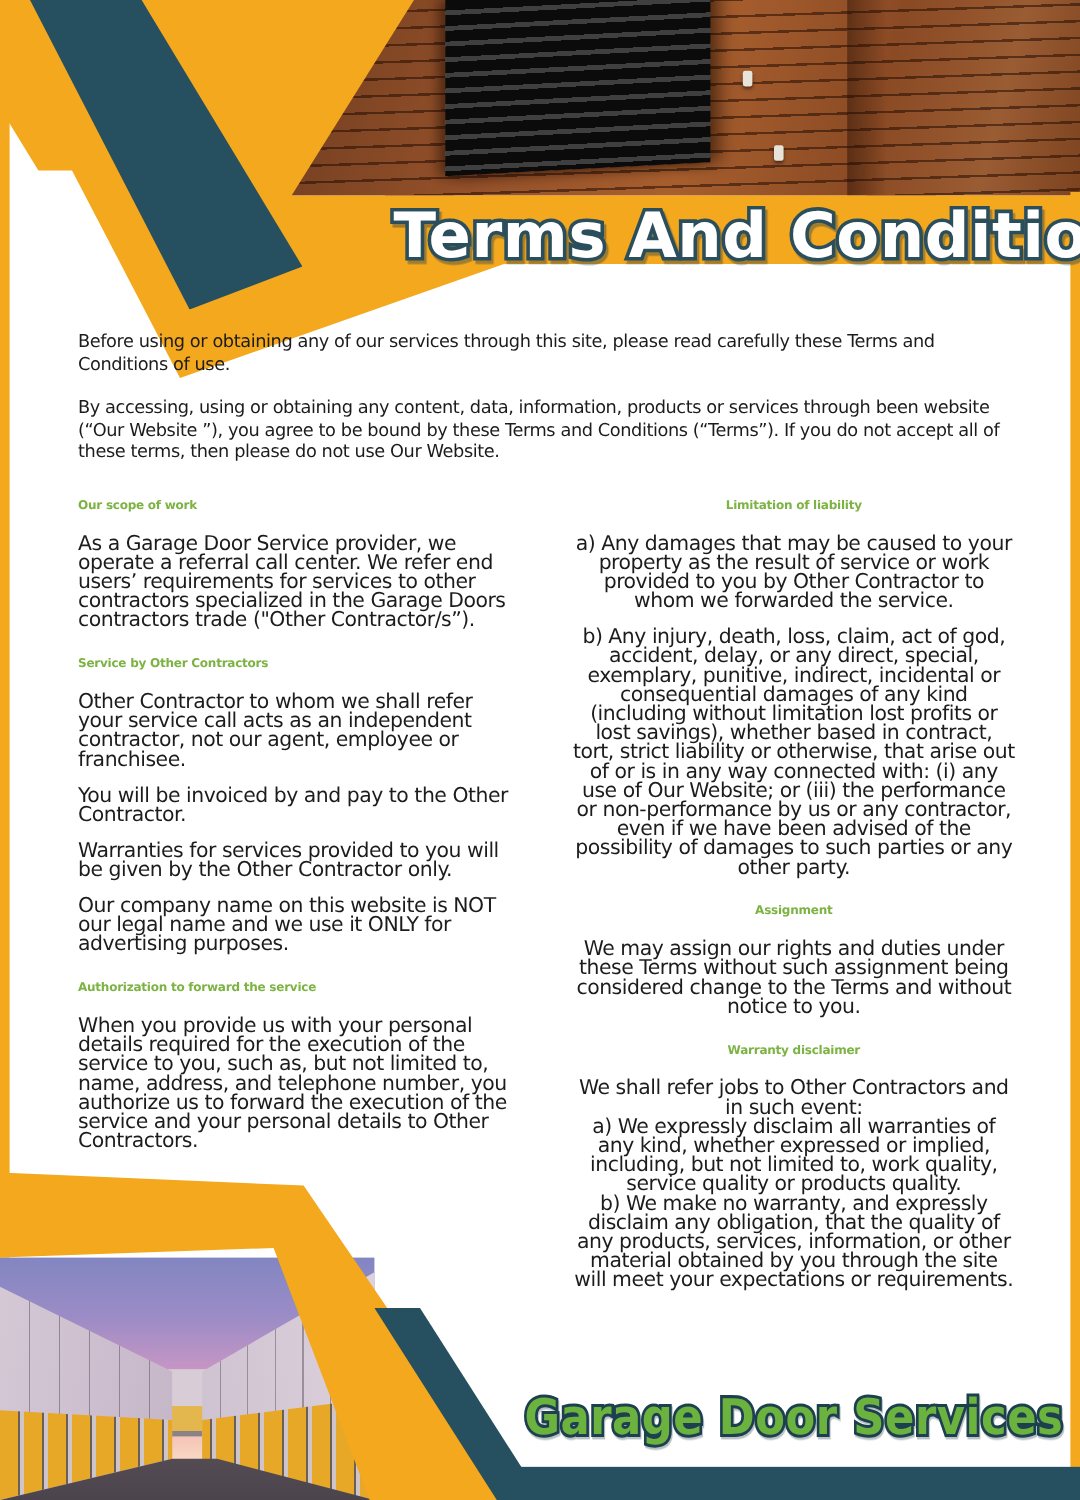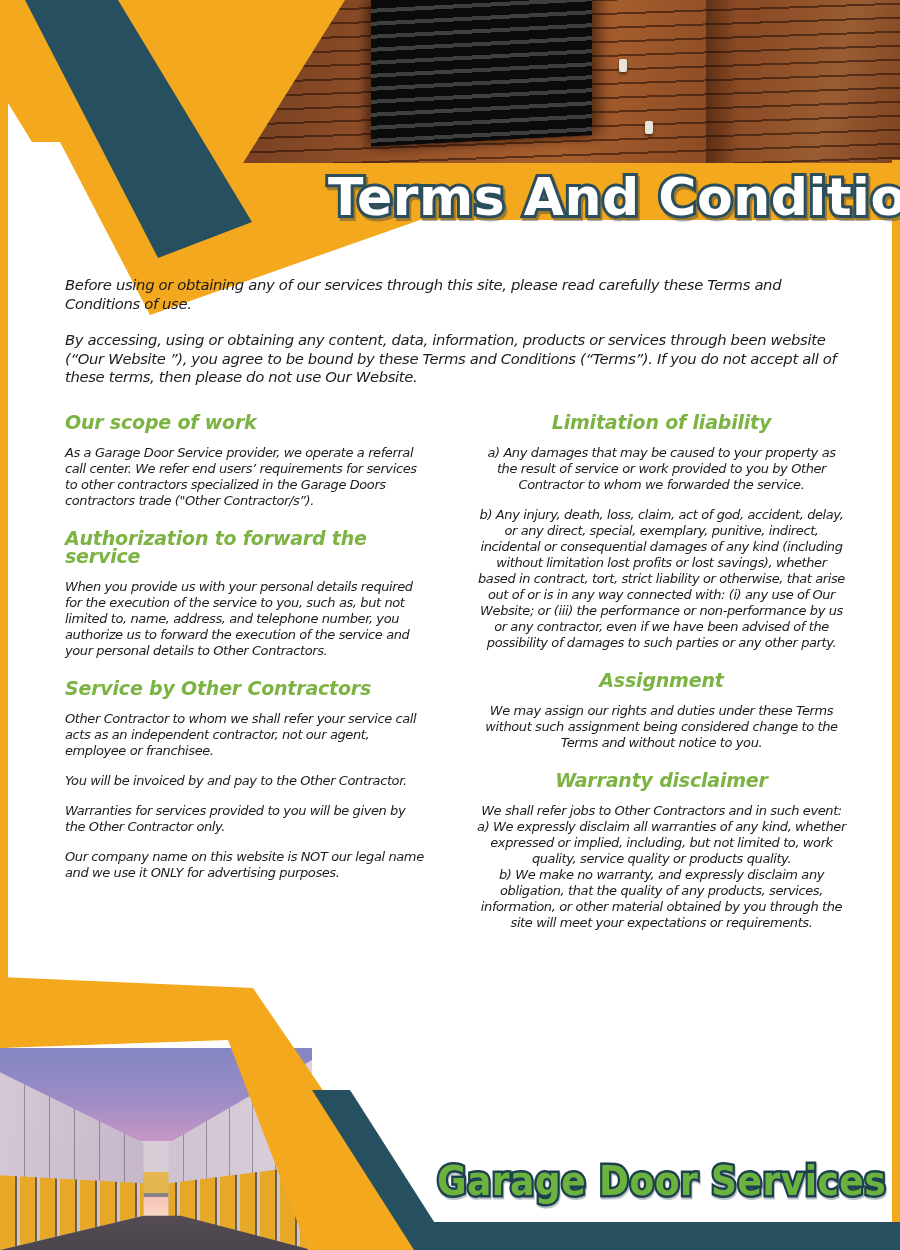--- a/index.html
+++ b/index.html
@@ -88,28 +88,28 @@
 
   
   .bottom-yellow{z-index:2;background:var(--yellow);
     clip-path:polygon(0 977px,253px 988px,432px 1250px,308px 1250px,228px 1040px,0 1048px);}
   .bottom-teal-diag{z-index:2;background:var(--teal);
     clip-path:polygon(312px 1090px,350px 1090px,452px 1250px,414px 1250px);}
   .bottom-bar{left:415px;top:1222px;width:485px;height:28px;z-index:3;background:var(--teal);
     clip-path:polygon(18px 0,485px 0,485px 28px,0 28px);}
 
   
-  .content{left:65px;top:276px;width:781px;z-index:5;color:var(--ink);font-style:italic;}
+  .content{left:65px;top:276px;width:781px;z-index:5;color:var(--ink);}
   .intro p{margin:0 0 18px 0;font-size:14.8px;line-height:18.5px;letter-spacing:-0.35px;}
   .cols{display:flex;gap:50px;margin-top:26px;}
   .col-left{width:362px;flex:0 0 362px;}
   .col-right{width:369px;flex:0 0 369px;text-align:center;}
-  .section h3{margin:20px 0 14px 0;font-size:19px;line-height:18px;color:var(--green);font-weight:700;letter-spacing:-0.2px;}
+  .section h3{margin:20px 0 14px 0;font-size:10px;line-height:18px;color:var(--green);font-weight:700;letter-spacing:-0.2px;}
   .section:first-child h3{margin-top:0;}
-  .section p{margin:0 0 14px 0;font-size:13px;line-height:16px;letter-spacing:-0.4px;}
+  .section p{margin:0 0 14px 0;font-size:17px;line-height:16px;letter-spacing:-0.4px;}
   .section p.preline{white-space:pre-line;}
 </style>
 </head>
 <body>
 
 <div class="abs photo-top">
   <div class="garage-door-top"></div>
   <div class="corner-shade"></div>
   <div class="sconce s1"></div>
   <div class="sconce s2"></div>
@@ -130,29 +130,29 @@
     <p>By accessing, using or obtaining any content, data, information, products or services through been website (“Our Website ”), you agree to be bound by these Terms and Conditions (“Terms”). If you do not accept all of these terms, then please do not use Our Website.</p>
   </div>
 
   <div class="cols">
     <div class="col-left">
       <div class="section">
         <h3>Our scope of work</h3>
         <p>As a Garage Door Service provider, we operate a referral call center. We refer end users’ requirements for services to other contractors specialized in the Garage Doors contractors trade ("Other Contractor/s”).</p>
       </div>
       <div class="section">
-        <h3>Authorization to forward the service</h3>
-        <p>When you provide us with your personal details required for the execution of the service to you, such as, but not limited to, name, address, and telephone number, you authorize us to forward the execution of the service and your personal details to Other Contractors.</p>
-      </div>
-      <div class="section">
         <h3>Service by Other Contractors</h3>
         <p>Other Contractor to whom we shall refer your service call acts as an independent contractor, not our agent, employee or franchisee.</p>
         <p>You will be invoiced by and pay to the Other Contractor.</p>
         <p>Warranties for services provided to you will be given by the Other Contractor only.</p>
         <p>Our company name on this website is NOT our legal name and we use it ONLY for advertising purposes.</p>
+      </div>
+      <div class="section">
+        <h3>Authorization to forward the service</h3>
+        <p>When you provide us with your personal details required for the execution of the service to you, such as, but not limited to, name, address, and telephone number, you authorize us to forward the execution of the service and your personal details to Other Contractors.</p>
       </div>
     </div>
 
     <div class="col-right">
       <div class="section">
         <h3>Limitation of liability</h3>
         <p>a) Any damages that may be caused to your property as the result of service or work provided to you by Other Contractor to whom we forwarded the service.</p>
         <p>b) Any injury, death, loss, claim, act of god, accident, delay, or any direct, special, exemplary, punitive, indirect, incidental or consequential damages of any kind (including without limitation lost profits or lost savings), whether based in contract, tort, strict liability or otherwise, that arise out of or is in any way connected with: (i) any use of Our Website; or (iii) the performance or non-performance by us or any contractor, even if we have been advised of the possibility of damages to such parties or any other party.</p>
       </div>
       <div class="section">

